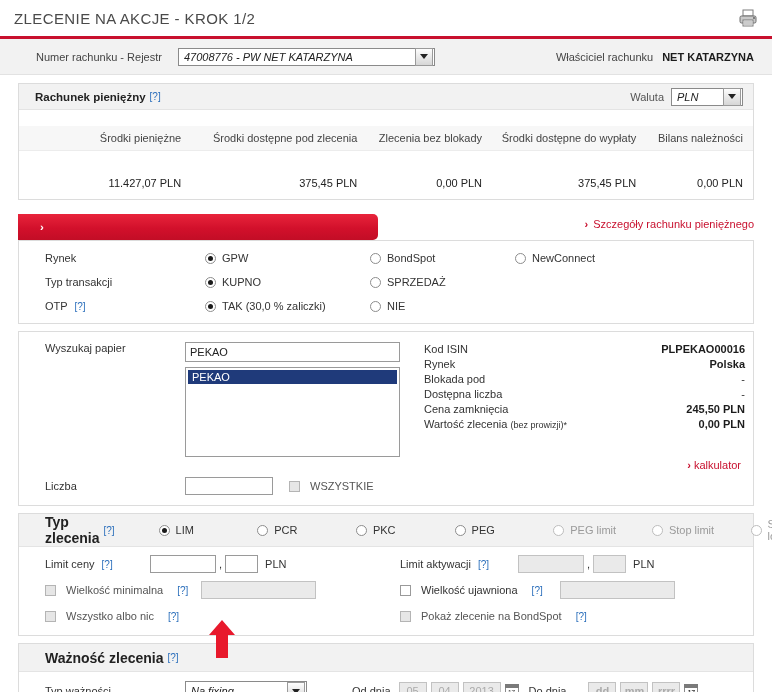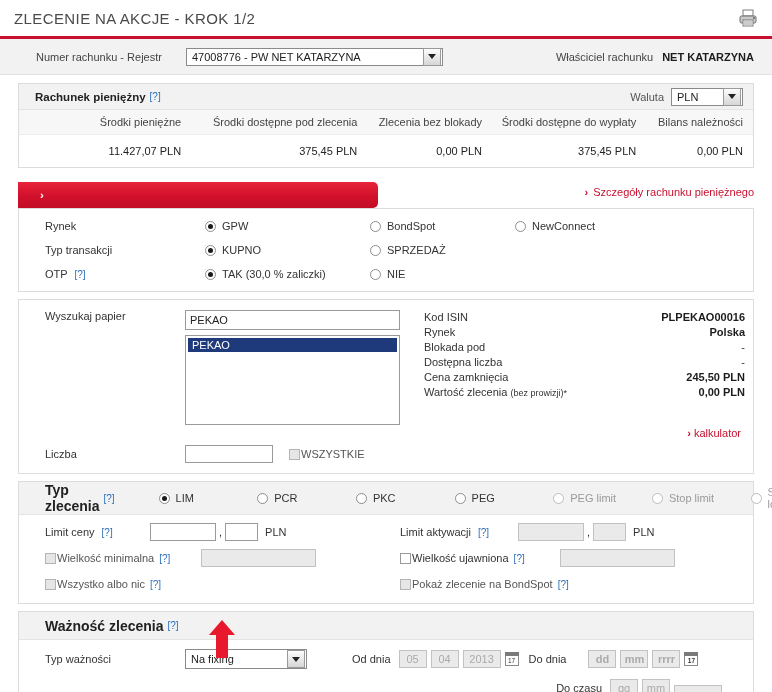--- a/index.html
+++ b/index.html
@@ -28,31 +28,31 @@
   .red-rule{height:3px;background:#c8102e;margin:0;}
 
   
   .acct-bar{
     background:#f2f2f2;
     border-bottom:1px solid #e2e2e2;
     height:35px;
     display:flex;align-items:center;
     padding:0 18px 0 36px;
   }
-  .acct-label{color:#444;font-size:11px;margin-right:24px;}
+  .acct-label{color:#444;font-size:11px;margin-right:16px;}
   .sel{
     border:1px solid #8a8a8a;
     background:#ffffff;
     height:18px;
     display:inline-flex;align-items:center;
     padding:0 0 0 5px;
     font-size:11px;color:#222;
     box-sizing:border-box;
   }
-  .sel .selval{flex:1;white-space:nowrap;overflow:hidden;}
+  .sel .selval{flex:1;white-space:nowrap;overflow:hidden;font-style:italic;}
   .sel .arrowbox{
     width:16px;height:16px;margin:0 1px;
     background:linear-gradient(#fdfdfd,#d6d6d6);
     border:1px solid #9a9a9a;
     display:flex;align-items:center;justify-content:center;
     flex:none;
   }
   .caret{
     width:0;height:0;border-left:4px solid transparent;
     border-right:4px solid transparent;border-top:5px solid #222;
@@ -67,21 +67,21 @@
   .money-head{
     background:#f2f2f2;height:25px;
     display:flex;align-items:center;
     padding:0 10px 0 16px;
     border-bottom:1px solid #e4e4e4;
   }
   .money-head b{font-size:11.5px;color:#222;font-weight:bold;}
   .hint{color:#2a6ebb;font-size:10px;margin-left:4px;cursor:pointer;}
   .cur-wrap{margin-left:auto;display:flex;align-items:center;gap:7px;}
   .cur-lab{color:#555;}
-  .money-cols,.money-vals{display:flex;}
+  .money-cols,.money-vals{display:flex;margin-top:16px;}
   .money-cols{
     background:#f7f7f7;height:24px;align-items:center;
     border-bottom:1px solid #ececec;
     color:#444;
   }
   .money-vals{height:32px;align-items:center;color:#222;}
   .mc{text-align:right;padding-right:14px;box-sizing:border-box;}
   .mc.c0{width:24%;}
   .mc.c1{width:24%;}
   .mc.c2{width:17%;}
@@ -134,21 +134,21 @@
   .ropt{display:flex;align-items:center;gap:6px;cursor:pointer;color:#333;padding-left:20px;}
   .ropt.dim{color:#9a9a9a;}
   .ropt.dim .radio{border-color:#bdbdbd;}
 
   
   .cbx{
     width:11px;height:11px;border:1px solid #9a9a9a;
     background:#ffffff;display:inline-block;flex:none;box-sizing:border-box;
   }
   .cbx.dis{background:#e6e6e6;border-color:#b4b4b4;}
-  .copt{display:flex;align-items:center;gap:1px;}
+  .copt{display:flex;align-items:center;gap:10px;}
   .copt .ctext{color:#333;}
   .copt.dis .ctext{color:#555;}
 
   
   .inp{
     border:1px solid #9a9a9a;background:#fff;height:18px;
     box-sizing:border-box;font-family:"Liberation Sans",sans-serif;
     font-size:11px;color:#222;padding:0 4px;display:flex;align-items:center;
   }
   .inp.dis{background:#eaeaea;border-color:#c2c2c2;color:#a3a3a3;}

